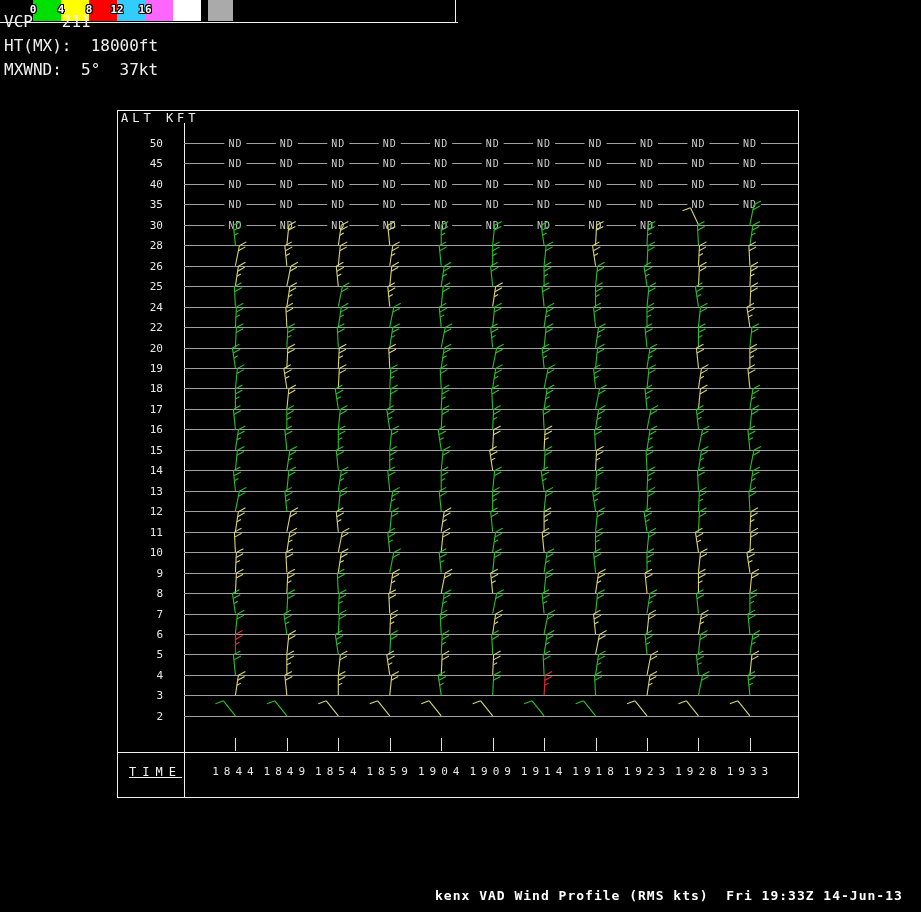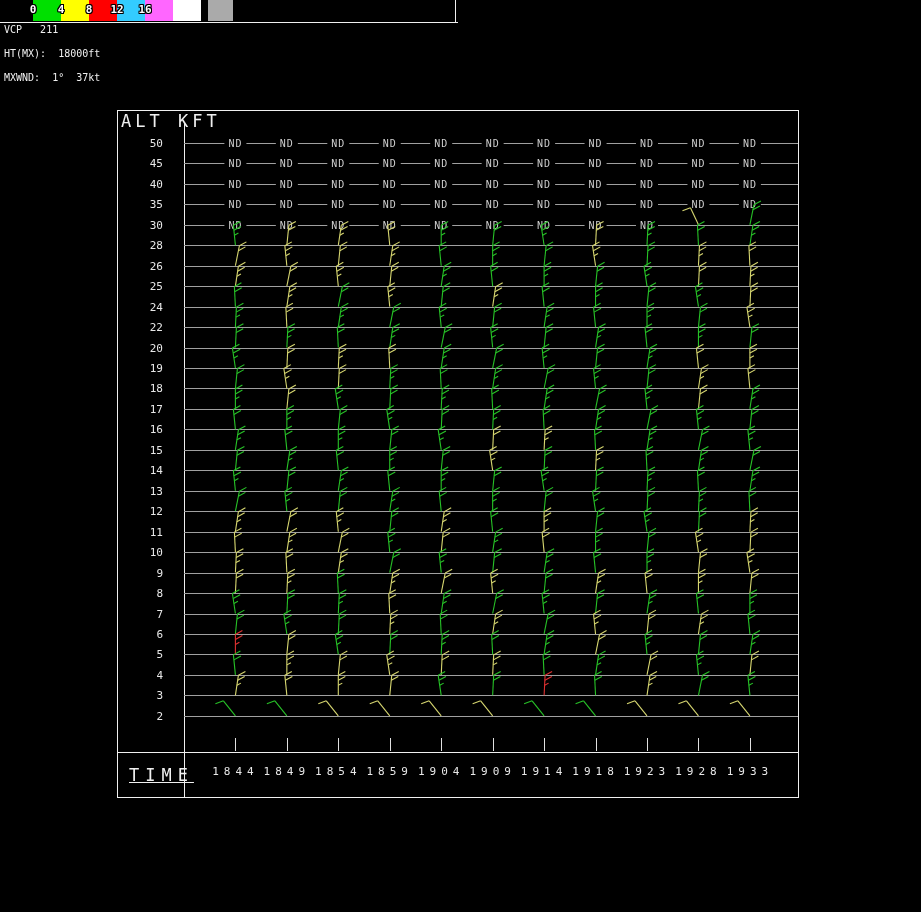--- a/index.html
+++ b/index.html
@@ -5,22 +5,22 @@
   html,body{margin:0;padding:0;background:#000;}
   .screen{position:relative;width:921px;height:912px;background:#000;overflow:hidden;
           font-family:"DejaVu Sans Mono","Liberation Mono",monospace;}
   .colorbar{position:absolute;left:0;top:0;height:21px;width:458px;}
   .colorbar .seg{position:absolute;top:0;height:21px;}
   .colorbar .cb-label{position:absolute;top:3px;transform:translateX(-50%);
       font-size:11px;font-weight:bold;color:#fff;
       text-shadow:1px 0 #000,-1px 0 #000,0 1px #000,0 -1px #000,1px 1px #000,-1px -1px #000,1px -1px #000,-1px 1px #000;}
   .topbar-underline{position:absolute;left:0;top:22px;width:458px;height:1px;background:#f0f0f0;}
   .topbar-rightline{position:absolute;left:455px;top:0;width:1px;height:23px;background:#f0f0f0;}
-  .info{position:absolute;left:4px;top:24px;color:#f0f0f0;font-size:10px;line-height:12px;white-space:pre;}
-  .axis-title{position:absolute;color:#f0f0f0;font-size:17px;white-space:pre;}
+  .info{position:absolute;left:4px;top:16px;color:#f0f0f0;font-size:16px;line-height:12px;white-space:pre;}
+  .axis-title{position:absolute;color:#f0f0f0;font-size:12px;white-space:pre;}
   #alt-title{left:121px;top:111px;letter-spacing:4px;}
   #time-title{left:129px;top:765px;letter-spacing:6px;text-decoration:underline;}
   .footer-title{position:absolute;left:435px;top:888px;color:#ffffff;font-size:13px;font-weight:bold;letter-spacing:1px;white-space:pre;}
   svg text{font-family:"DejaVu Sans Mono","Liberation Mono",monospace;}
 </style>
 </head>
 <body>
 
 <div class="screen">
 
@@ -38,21 +38,21 @@
       <div class="cb-label" style="left: 61px;">4</div>
       <div class="cb-label" style="left: 89px;">8</div>
       <div class="cb-label" style="left: 117px;">12</div>
       <div class="cb-label" style="left: 145px;">16</div>
     </div>
   <div class="topbar-underline"></div>
   <div class="topbar-rightline"></div>
 
   <div class="info"><span>VCP   211</span><br>
 <span>HT(MX):  18000ft</span><br>
-<span>MXWND:  1°  37kt</span></div>
+<span>MXWND:  5°  37kt</span></div>
 
   <span class="axis-title" id="alt-title">ALT KFT</span>
   <span class="axis-title" id="time-title">TIME</span>
 
   <svg id="plot-svg" width="921" height="912" viewBox="0 0 921 912" style="position:absolute;left:0;top:0;">
       <rect x="117" y="110" width="681" height="687" fill="none" stroke="#f0f0f0" stroke-width="1" shape-rendering="crispEdges"></rect>
       <line x1="184" y1="123" x2="184" y2="797" stroke="#f0f0f0" stroke-width="1" shape-rendering="crispEdges"></line>
       <line x1="117" y1="752" x2="798" y2="752" stroke="#f0f0f0" stroke-width="1" shape-rendering="crispEdges"></line>
       <line x1="235.5" y1="738" x2="235.5" y2="751" stroke="#e0e0e0" stroke-width="1" shape-rendering="crispEdges"></line>
       <line x1="287.5" y1="738" x2="287.5" y2="751" stroke="#e0e0e0" stroke-width="1" shape-rendering="crispEdges"></line>
@@ -1680,13 +1680,14 @@
       <g stroke="#d6d670" fill="none" stroke-width="1.1">
         <line x1="698.45" y1="715.796" x2="686.45" y2="700.796"></line>
         <line x1="686.45" y1="700.796" x2="678.45" y2="703.796"></line>
       </g>
       <g stroke="#d6d670" fill="none" stroke-width="1.1">
         <line x1="749.9" y1="715.796" x2="737.9" y2="700.796"></line>
         <line x1="737.9" y1="700.796" x2="729.9" y2="703.796"></line>
       </g>
     </svg>
 
+  <div class="footer-title">kenx VAD Wind Profile (RMS kts)  Fri 19:33Z 14-Jun-13</div>
 </div>
 
 </body></html>

